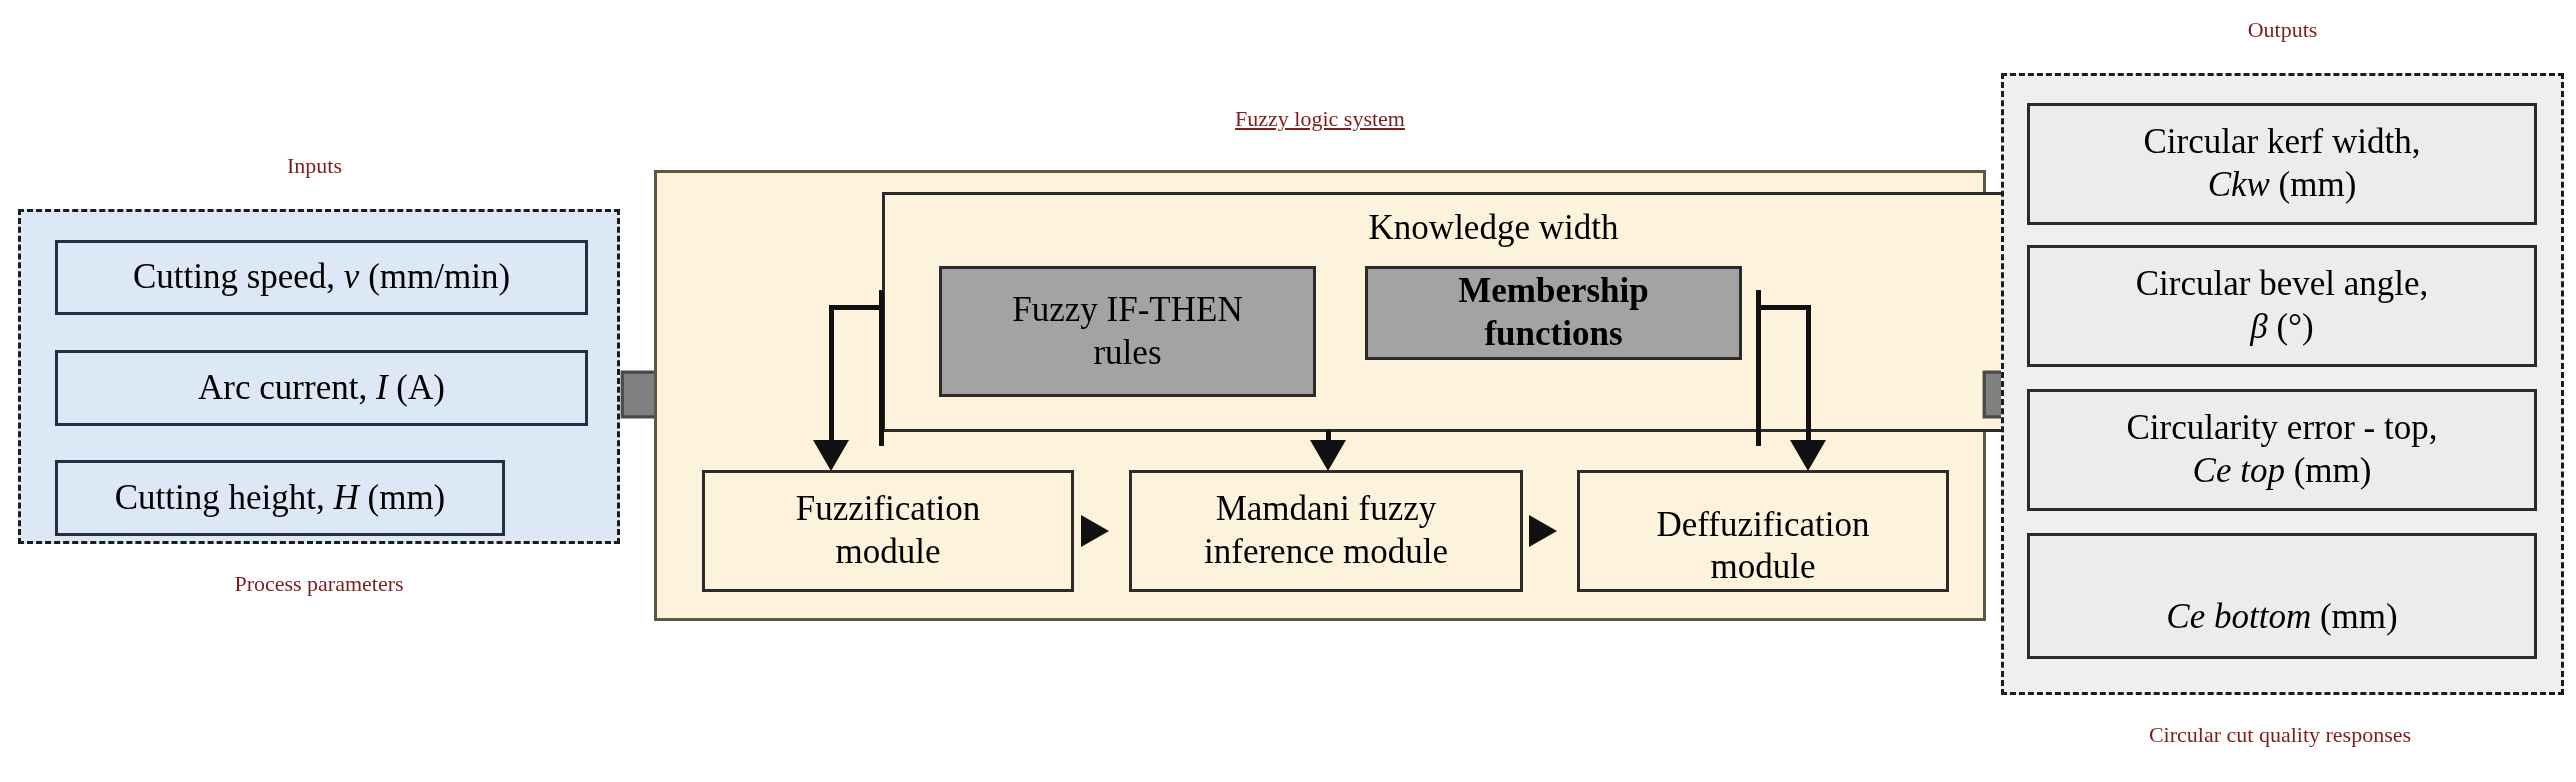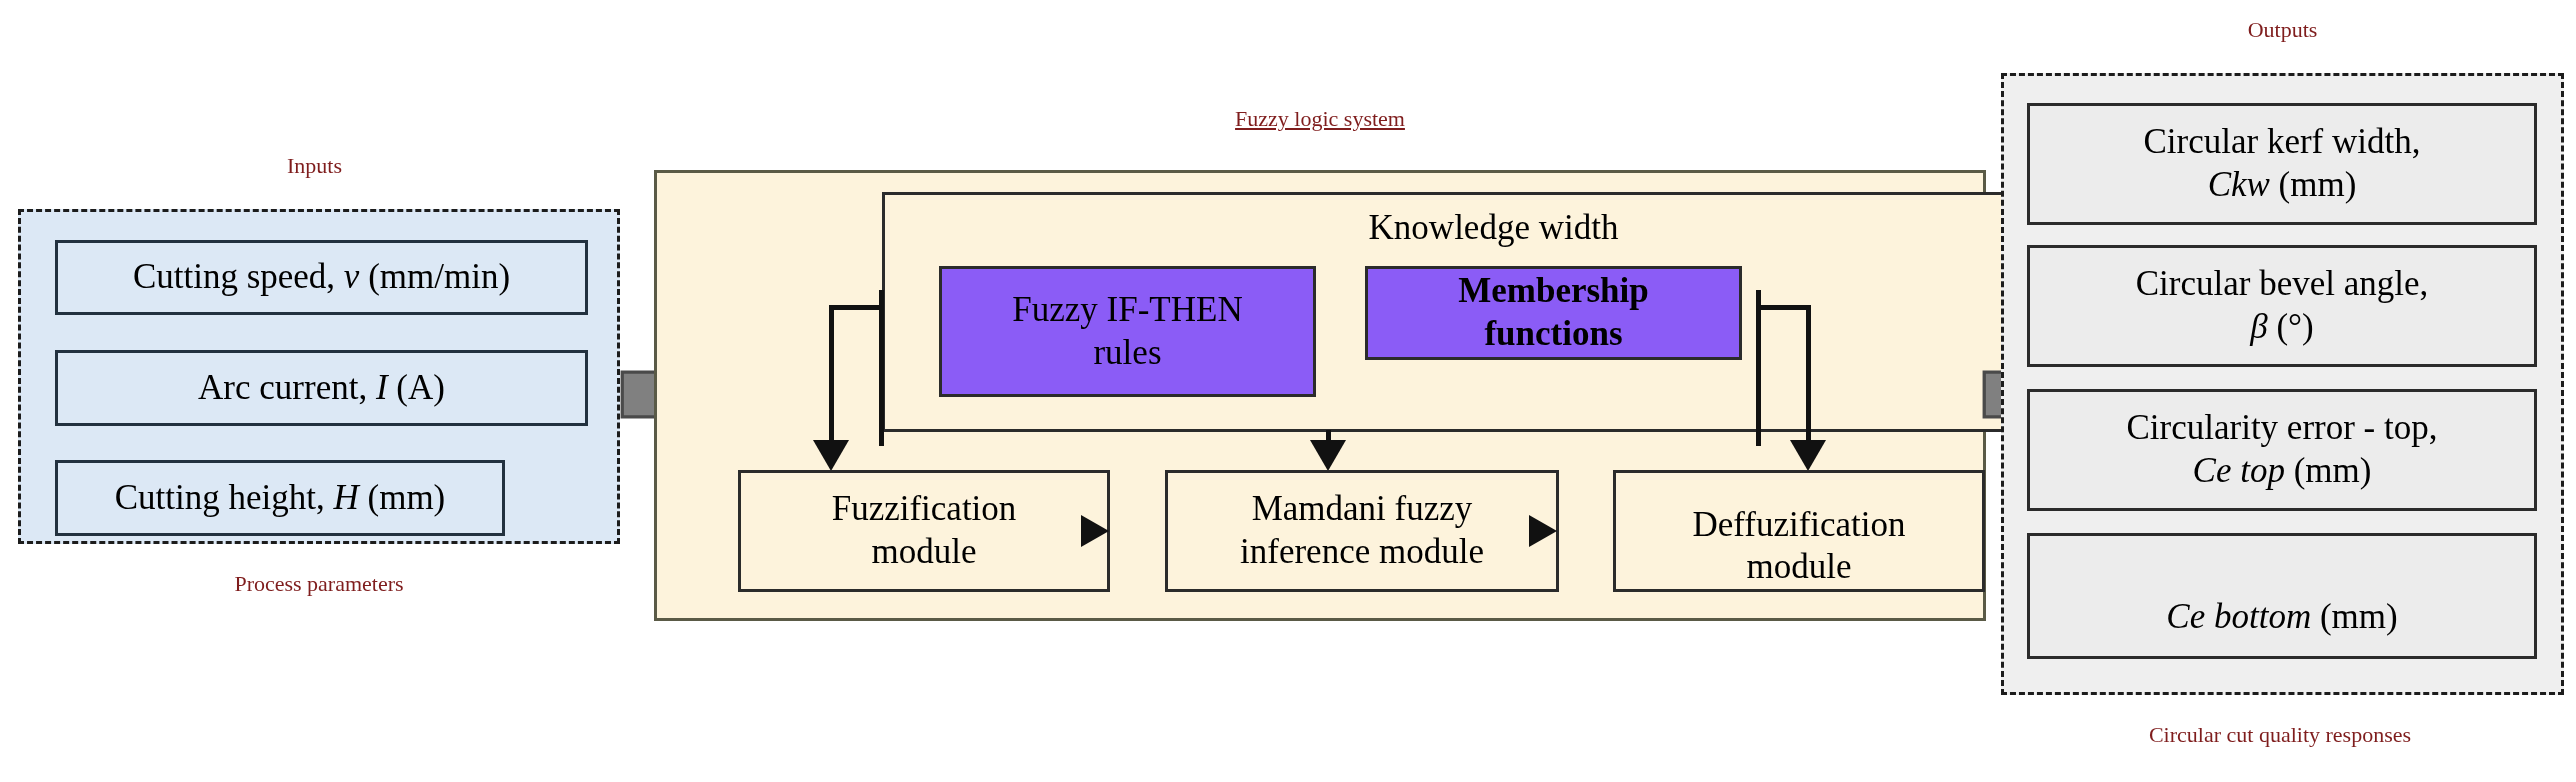--- a/index.html
+++ b/index.html
@@ -51,28 +51,27 @@
     border: 3.3px solid #5a5a46;
     background: #fdf3dc;
   }
   .kb-panel {
     border: 3.3px solid #2b2b2b;
     background: #fdf3dc;
   }
   .kb-title { font-size: 35px; }
   .kb-box {
     border: 3.3px solid #2b2b2b;
-    background: #8b5cf6;
+    background: #a3a3a3;
     font-size: 35px;
   }
   .module-box {
     border: 3.3px solid #2b2b2b;
     background: #fdf3dc;
     font-size: 35px;
-    margin-left: 36px;
   }
 
   
   .outputs-dashed {
     border: 3.3px dashed #1c1c1c;
     background: #efefef;
   }
   .output-box {
     border: 3.3px solid #2b2b2b;
     background: #ececec;

